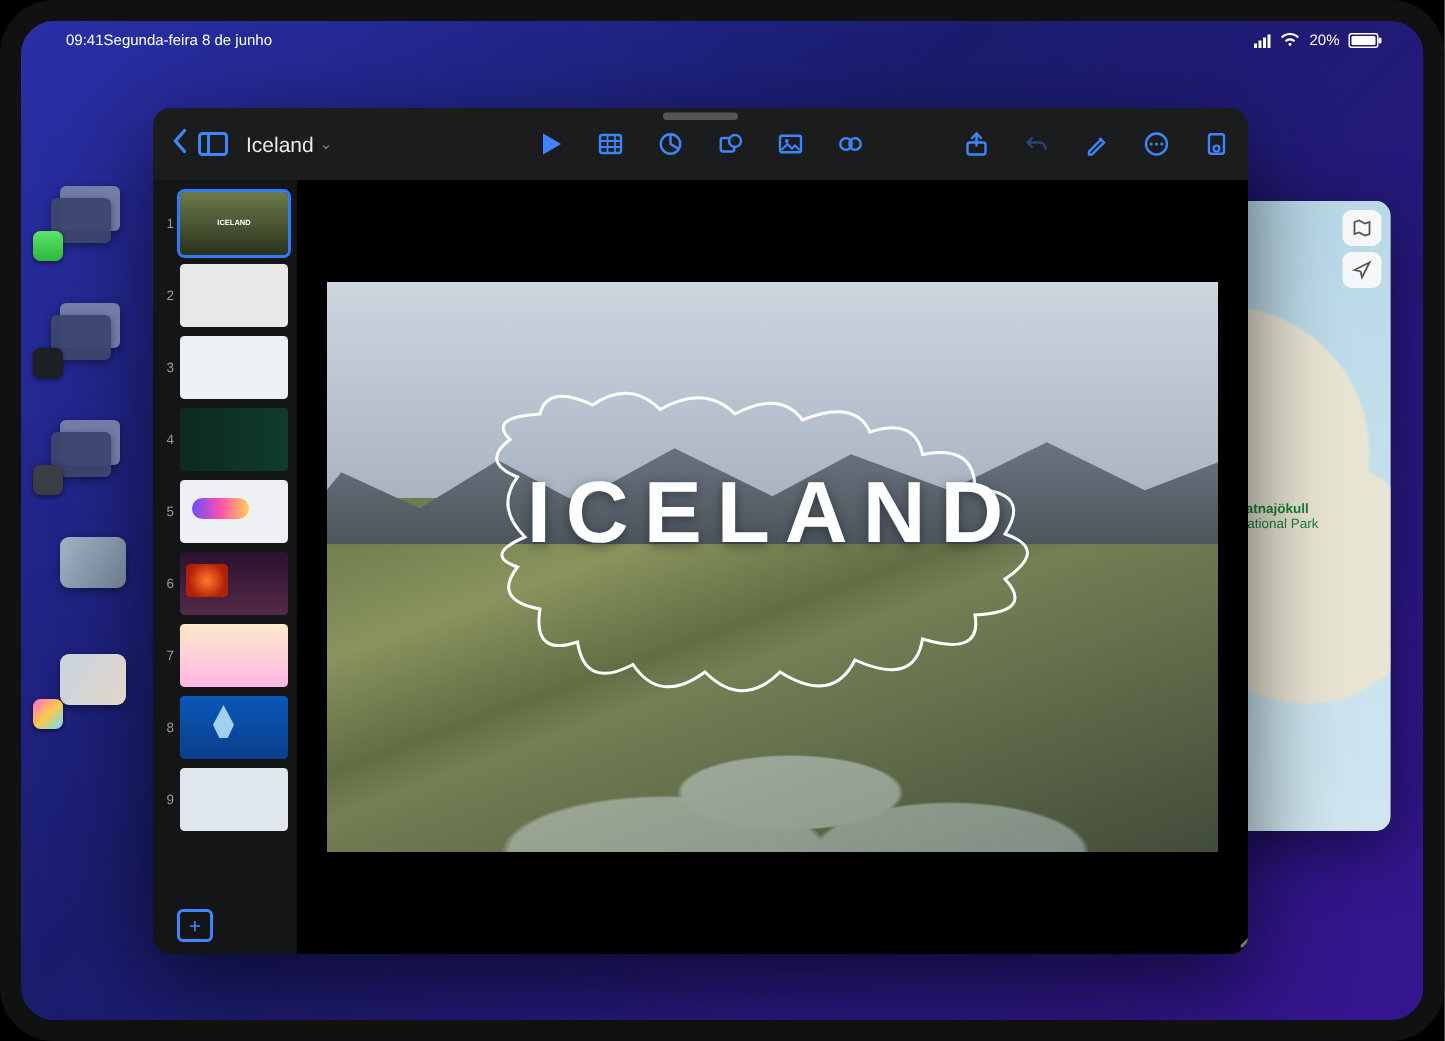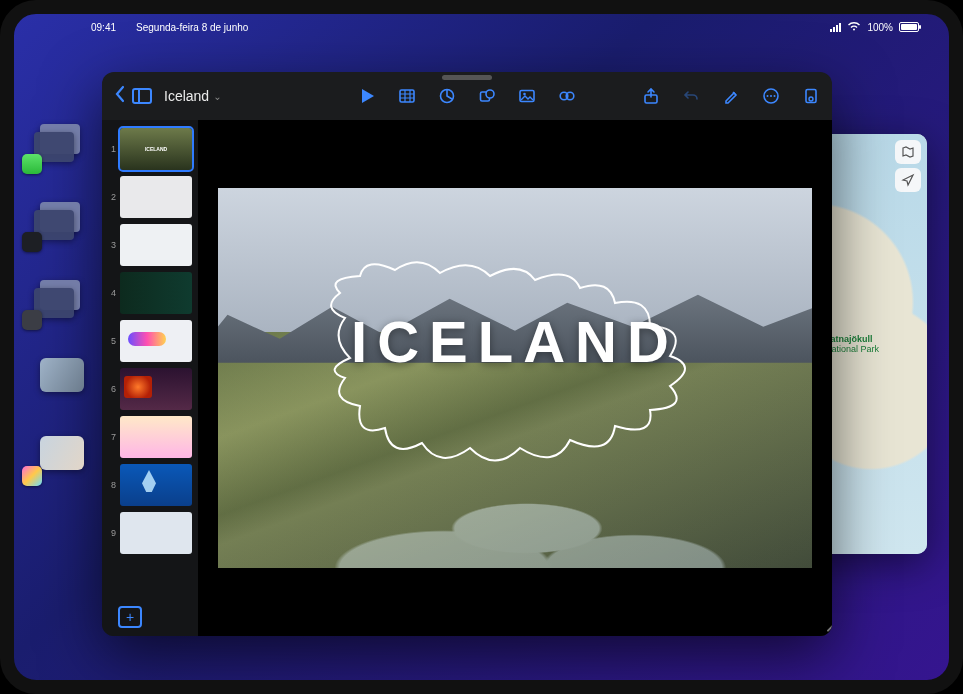--- a/index.html
+++ b/index.html
@@ -23,21 +23,21 @@
     position: absolute;
     top: 4px; left: 30px; right: 30px;
     height: 18px;
     display: flex;
     justify-content: space-between;
     align-items: center;
     color: #fff;
     font-size: 10px;
     z-index: 5;
   }
-  .status-left { display: flex; gap: 20px; margin-left: 47px; }
+  .status-left { display: flex; gap: 0; }
   .status-right { display: flex; gap: 6px; align-items: center; }
   .battery {
     width: 20px; height: 10px;
     border: 1px solid #fff; border-radius: 2px;
     position: relative;
   }
   .battery::after { content:""; position:absolute; right:-3px; top:2px; width:2px; height:4px; background:#fff; border-radius:1px;}
   .battery-fill { position:absolute; inset:1px; background:#fff; border-radius:1px;}
   .stage-strip {
     position: absolute;
@@ -250,21 +250,21 @@
           <i></i>
           <i></i>
           <i></i>
           <i></i>
         </span>
       <span>
         <svg width="14" height="10" viewBox="0 0 14 10">
             <path d="M7 9.5a1 1 0 100-2 1 1 0 000 2zM3.5 6a5 5 0 017 0l-1 1a3.6 3.6 0 00-5 0zM1 3.5a8.5 8.5 0 0112 0l-1 1a7 7 0 00-10 0z" fill="#fff"></path>
           </svg>
       </span>
-      <span>100%</span>
+      <span>20%</span>
       <span class="battery">
           <span class="battery-fill"></span>
         </span>
     </div>
   </div>
 
   <div class="stage-strip">
     <div class="stage-group">
       <div class="stage-tile"></div>
         <div class="stage-tile"></div>

